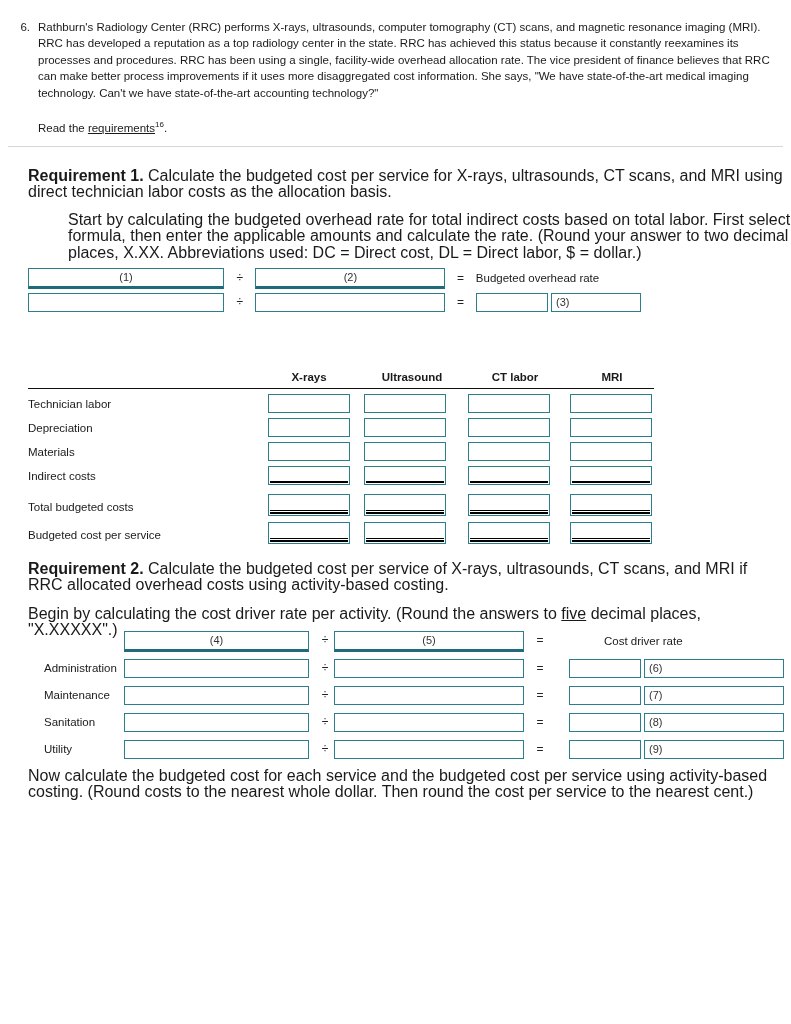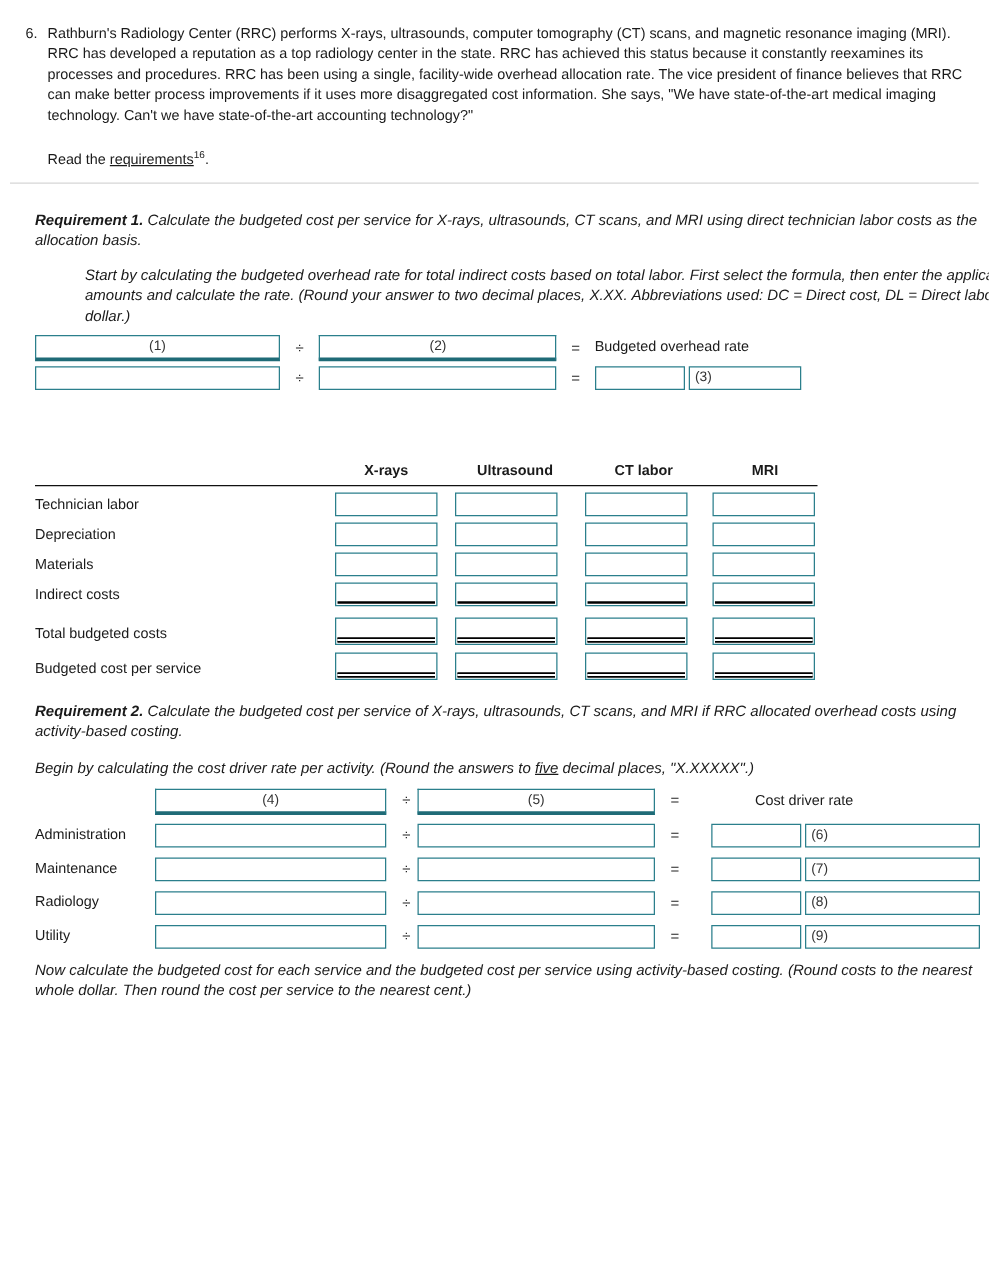--- a/index.html
+++ b/index.html
@@ -64,21 +64,21 @@
   .divider {
     position: absolute;
     left: 8px; top: 146px;
     width: 775px;
     height: 1px;
     background: #d6d6d6;
   }
 
   
   .blk { position: absolute; left: 28px; width: 756px; }
-  .para { line-height: 16.4px; font-size: 12px; font-style: italic; }
+  .para { line-height: 16.4px; font-size: 16px; }
   .bold { font-weight: bold; }
 
   
   .box {
     box-sizing: border-box;
     border: 1px solid #2b7f8c;
     background: #ffffff;
     height: 19px;
     display: inline-block;
     vertical-align: middle;
@@ -161,21 +161,21 @@
     background: #000000;
     border-top: 0;
     box-shadow: none;
     background-image: linear-gradient(to bottom,#000 0 1.5px,#fff 1.5px 2.5px,#000 2.5px 4px);
   }
 
   
   .r2row { position: absolute; left: 28px; height: 25px; }
   .r2label {
     position: absolute;
-    left: 0; top: 4px;
+    left: 16px; top: 4px;
     font-size: 11.5px;
     line-height: 16px;
     white-space: nowrap;
     text-align: center;
   }
   .abs { position: absolute; }
   u.thin { text-decoration: underline; }
 </style>
 </head>
 <body>
@@ -308,21 +308,21 @@
     <span class="r2label">Maintenance</span>
     <span class="box abs" style="left:96px; top:3px; width:185px;"></span>
     <span class="op abs" style="left:288px; top:3px; width:18px;">÷</span>
     <span class="box abs" style="left:306px; top:3px; width:190px;"></span>
     <span class="op abs" style="left:503px; top:3px; width:18px;">=</span>
     <span class="box abs" style="left:541px; top:3px; width:72px;"></span>
     <span class="box leftlbl abs" style="left:616px; top:3px; width:140px;">(7)</span>
   </div>
 
   <div class="r2row" style="top:710px; width:740px;">
-    <span class="r2label">Radiology</span>
+    <span class="r2label">Sanitation</span>
     <span class="box abs" style="left:96px; top:3px; width:185px;"></span>
     <span class="op abs" style="left:288px; top:3px; width:18px;">÷</span>
     <span class="box abs" style="left:306px; top:3px; width:190px;"></span>
     <span class="op abs" style="left:503px; top:3px; width:18px;">=</span>
     <span class="box abs" style="left:541px; top:3px; width:72px;"></span>
     <span class="box leftlbl abs" style="left:616px; top:3px; width:140px;">(8)</span>
   </div>
 
   <div class="r2row" style="top:737px; width:740px;">
     <span class="r2label">Utility</span>

